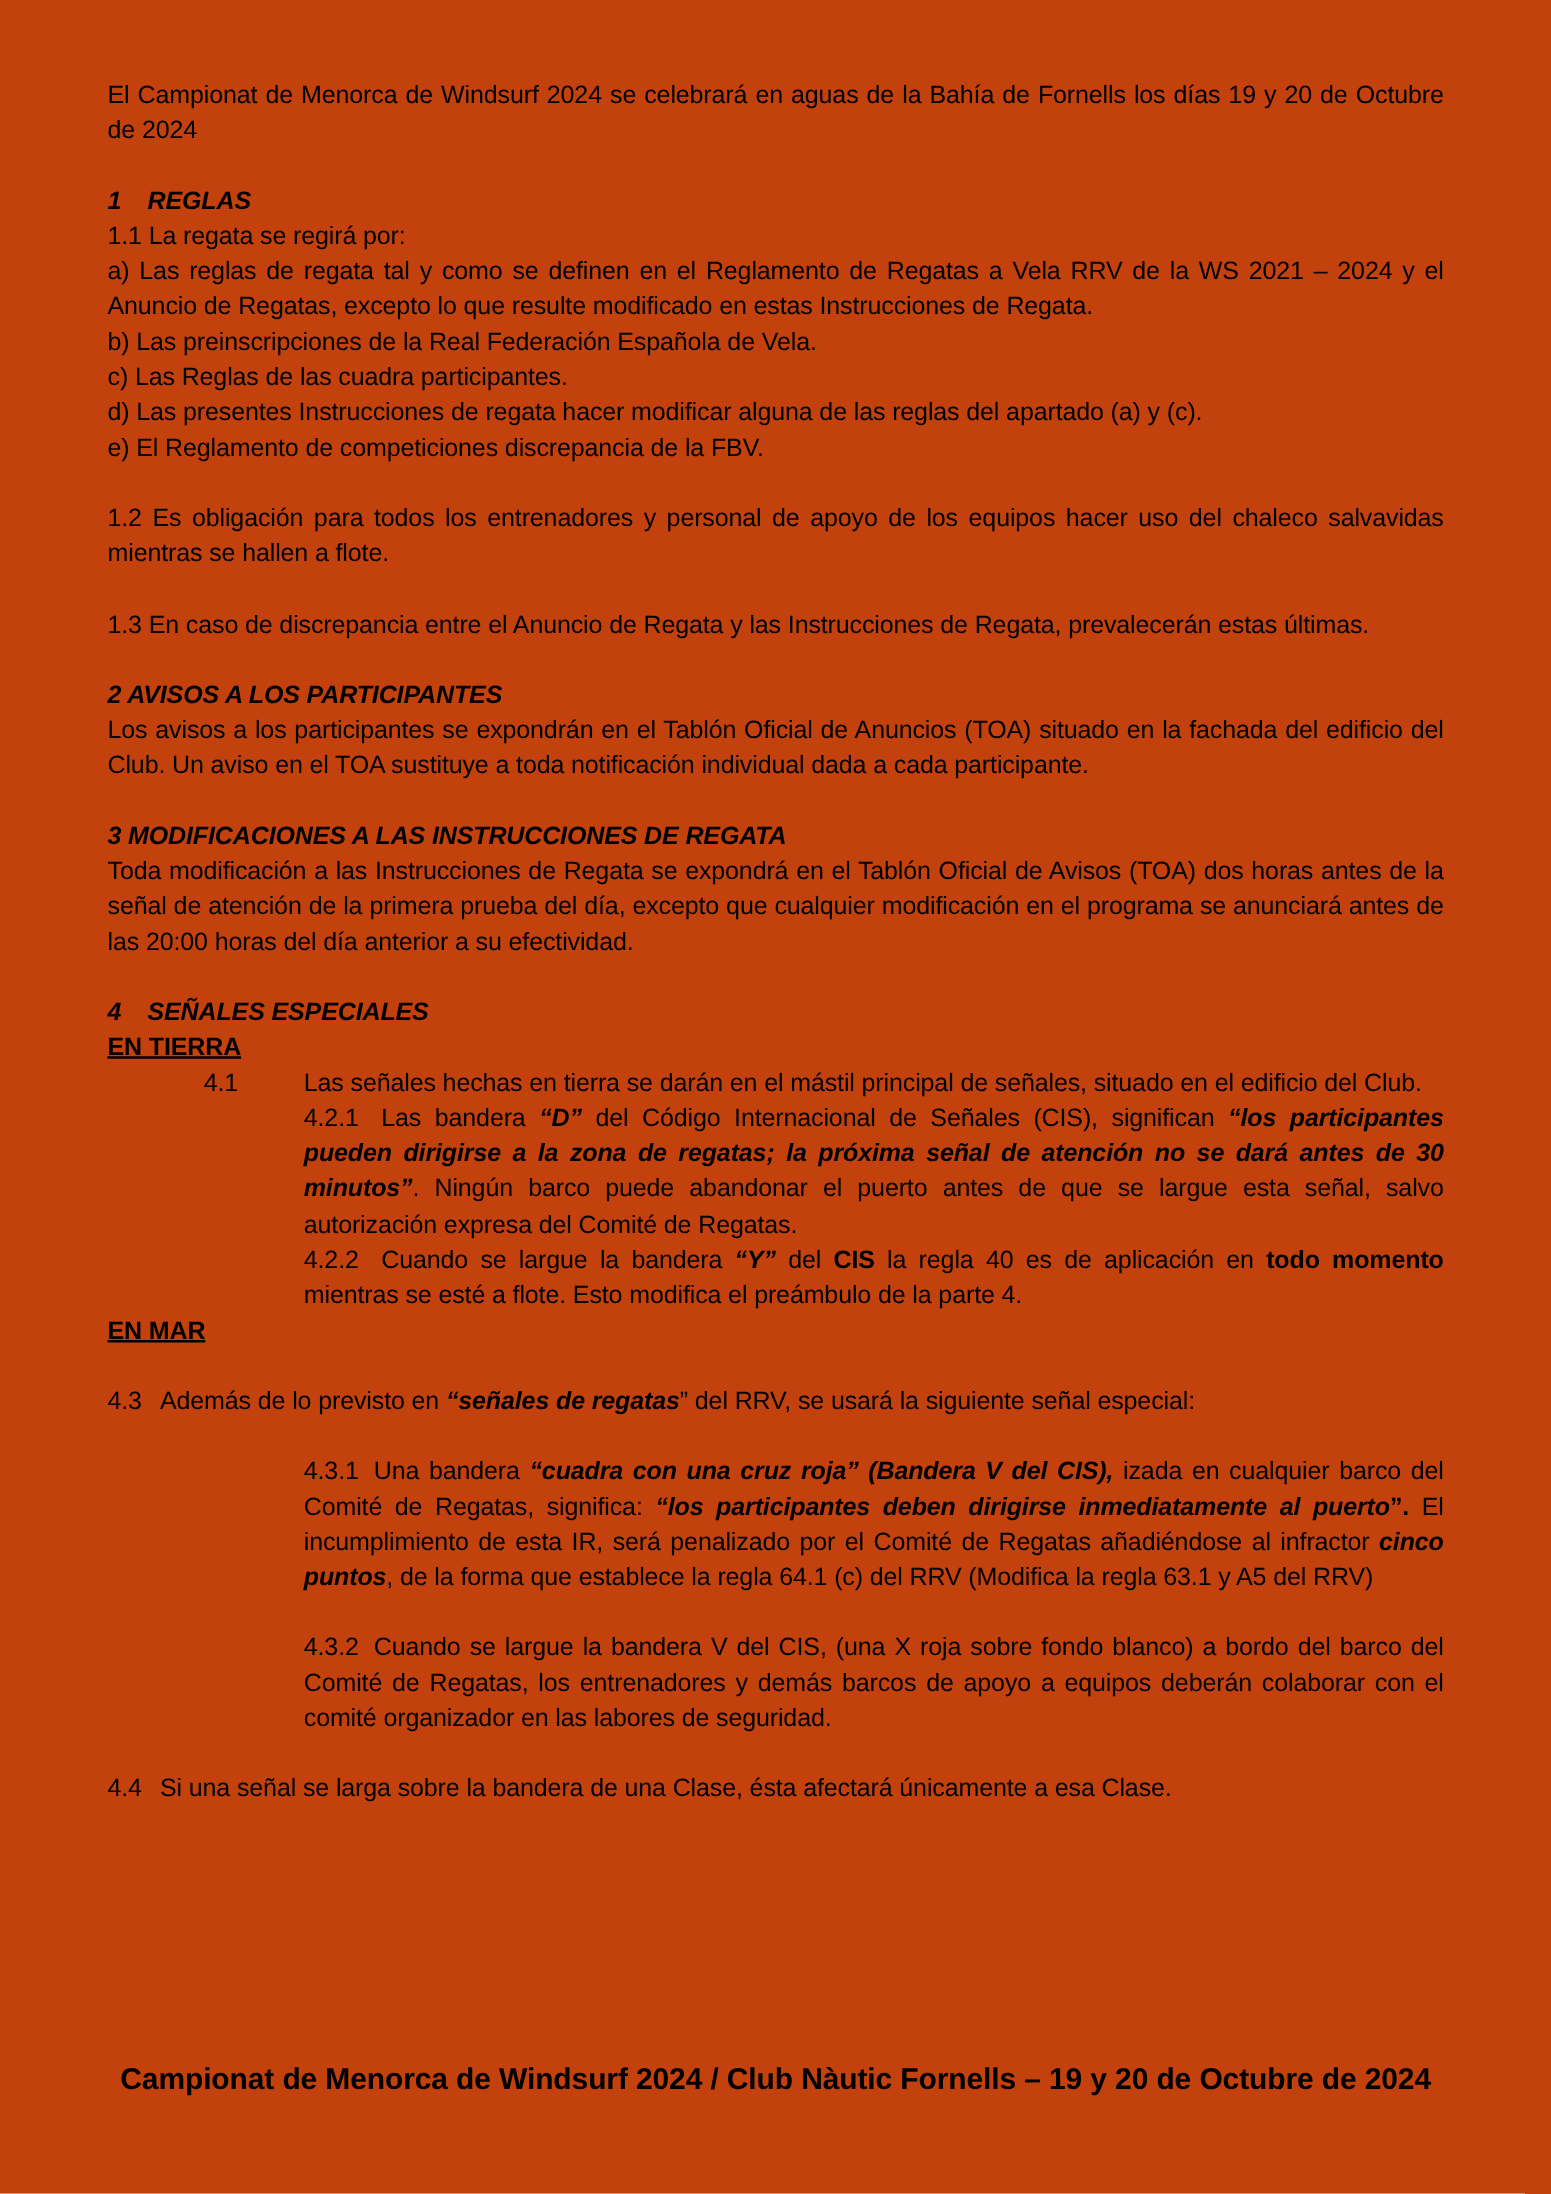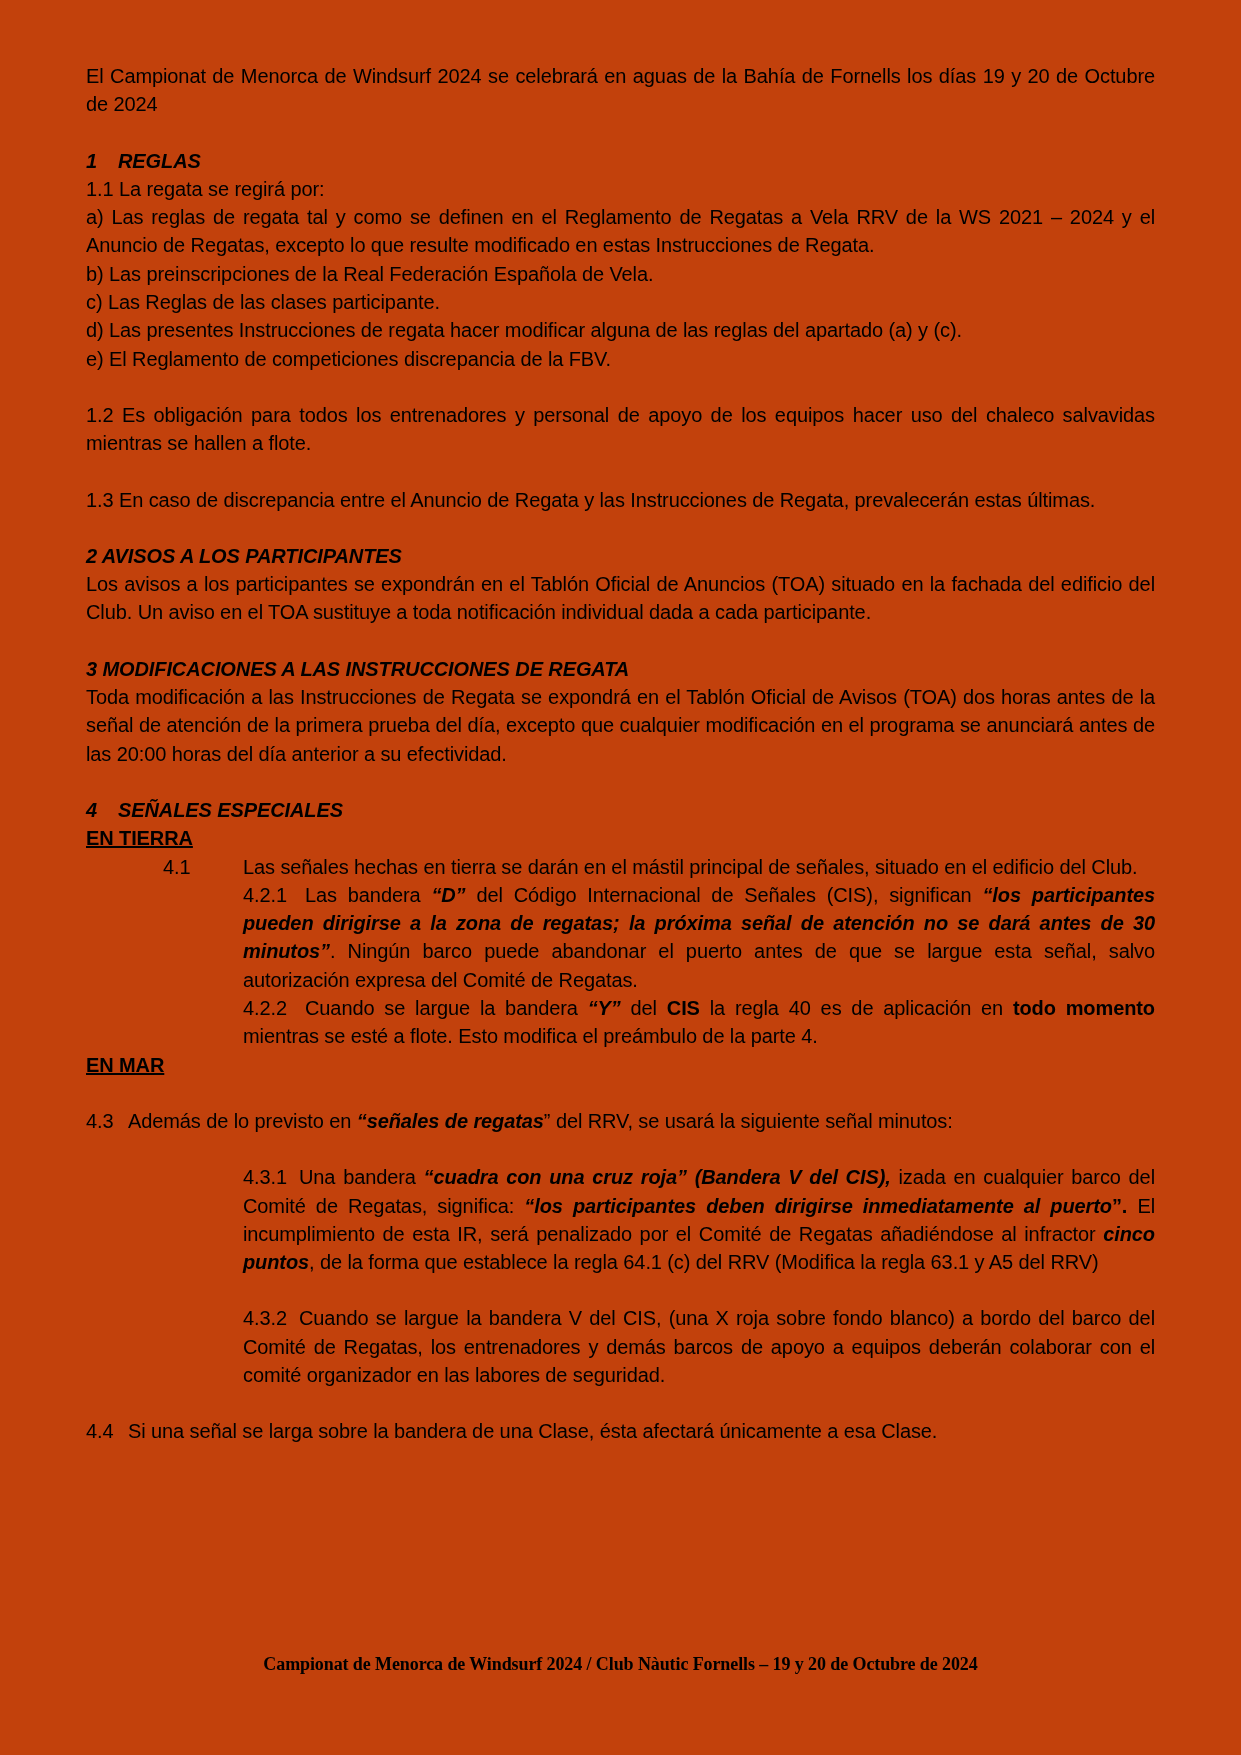--- a/index.html
+++ b/index.html
@@ -20,35 +20,35 @@
   .ind1{}
   .ind2{margin-left:157px;}
   .hang{position:relative;}
   .hangnum{position:absolute;left:-80px;top:0;}
   .num{display:inline-block;}
   .w62{width:62px;}
   .w56{width:56px;}
   .w42{width:42px;}
   .footer{
     position:absolute;left:86px;right:86px;top:1650px;text-align:center;
-    font-weight:bold;font-size:18px;font-family:Liberation Serif, serif;
+    font-weight:bold;font-size:24px;
   }
 </style>
 </head>
 <body>
 
 <div class="page">
 
   <p class="j">El Campionat  de Menorca de Windsurf 2024 se celebrará en aguas de la Bahía de Fornells los días 19 y 20 de Octubre de 2024</p>
 
   <p class="heading mt1"><span class="hnum">1</span><span>REGLAS</span></p>
   <p>1.1 La regata se regirá por:</p>
   <p class="j">a) Las reglas de regata tal y como se definen en el Reglamento de Regatas a Vela RRV de la WS 2021 – 2024 y el Anuncio de Regatas, excepto lo que resulte modificado en estas Instrucciones de Regata.</p>
   <p class="j">b) Las preinscripciones de la Real Federación Española de Vela.</p>
-  <p class="j">c) Las Reglas de las clases participante.</p>
+  <p class="j">c) Las Reglas de las cuadra participantes.</p>
   <p class="j">d) Las presentes Instrucciones de regata hacer modificar alguna de las reglas del apartado (a) y (c).</p>
   <p class="j">e) El Reglamento de competiciones discrepancia de la FBV.</p>
   <p class="j mt1">1.2 Es obligación para todos los entrenadores y personal de apoyo de los equipos hacer uso del chaleco salvavidas mientras se hallen a flote.</p>
   <p class="mt1">1.3 En caso de discrepancia entre el Anuncio de Regata y las Instrucciones de Regata, prevalecerán estas últimas.</p>
 
   <p class="heading mt1">2 AVISOS A LOS PARTICIPANTES</p>
   <p class="j">Los avisos a los participantes se expondrán en el Tablón Oficial de Anuncios (TOA) situado en la fachada del edificio del Club. Un aviso en el TOA sustituye a toda notificación individual dada a cada participante.</p>
 
   <p class="heading mt1">3 MODIFICACIONES A LAS INSTRUCCIONES DE REGATA</p>
   <p class="j">Toda modificación a las Instrucciones de Regata se expondrá en el Tablón Oficial de Avisos (TOA) dos horas antes de la señal de atención de la primera prueba del día, excepto que cualquier modificación en el programa se anunciará antes de las 20:00 horas del día anterior a su efectividad.</p>
@@ -59,21 +59,21 @@
 
   <p class="j ind2 hang"><span class="hangnum">4.1</span><span>Las señales hechas en tierra se darán en el mástil principal de señales, situado en el edificio del Club.</span></p>
 
 
   <p class="j ind2"><span class="num w62">4.2.1</span><span>Las bandera </span><span class="bi">“D”</span><span> del Código Internacional de Señales (CIS), significan </span><span class="bi">“los participantes pueden dirigirse a la zona de regatas; la próxima señal de atención no se dará antes de 30 minutos”</span><span>. Ningún barco puede abandonar el puerto antes de que se largue esta señal, salvo autorización expresa del Comité de Regatas.</span></p>
 
   <p class="j ind2"><span class="num w62">4.2.2</span><span>Cuando se largue la bandera </span><span class="bi">“Y”</span><span> del </span><span class="b">CIS</span><span> la regla 40 es de aplicación en </span><span class="b">todo momento</span><span> mientras se esté a flote. Esto modifica el preámbulo de la parte 4.</span></p>
 
   <p class="ind1"><span class="bu">EN MAR</span></p>
 
-  <p class="ind1 mt1"><span class="num w42">4.3</span><span>Además de lo previsto en  </span><span class="bi">“señales de regatas</span><span>” del RRV, se usará la siguiente señal minutos:</span></p>
+  <p class="ind1 mt1"><span class="num w42">4.3</span><span>Además de lo previsto en  </span><span class="bi">“señales de regatas</span><span>” del RRV, se usará la siguiente señal especial:</span></p>
 
   <p class="j ind2 mt1"><span class="num w56">4.3.1</span><span>Una bandera </span><span class="bi">“cuadra con una cruz roja” (Bandera V del CIS),</span><span> izada en cualquier barco del Comité de Regatas, significa: </span><span class="bi">“los participantes deben dirigirse inmediatamente al puerto</span><span class="b">”.</span><span> El incumplimiento de esta IR, será penalizado por el Comité de Regatas añadiéndose al infractor </span><span class="bi">cinco puntos</span><span>, de la forma que establece la regla 64.1 (c) del RRV (Modifica la regla 63.1 y A5 del RRV)</span></p>
 
   <p class="j ind2 mt1"><span class="num w56">4.3.2</span><span>Cuando se largue la bandera V del CIS, (una X roja sobre fondo blanco) a bordo del barco del Comité de Regatas, los entrenadores y demás barcos de apoyo a equipos deberán colaborar con el comité organizador en las labores de seguridad.</span></p>
 
   <p class="ind1 mt1"><span class="num w42">4.4</span><span>Si una señal se larga sobre la bandera de una Clase, ésta afectará únicamente a esa Clase.</span></p>
 
   <p class="footer">Campionat de Menorca de Windsurf 2024 / Club Nàutic Fornells – 19 y 20 de Octubre de 2024</p>
 
 </div>

